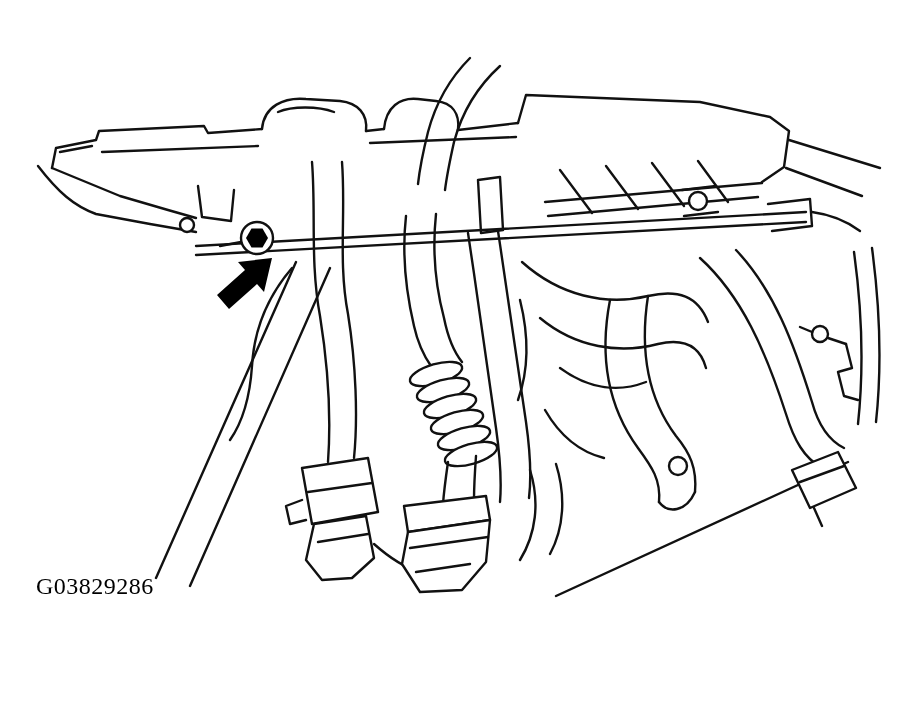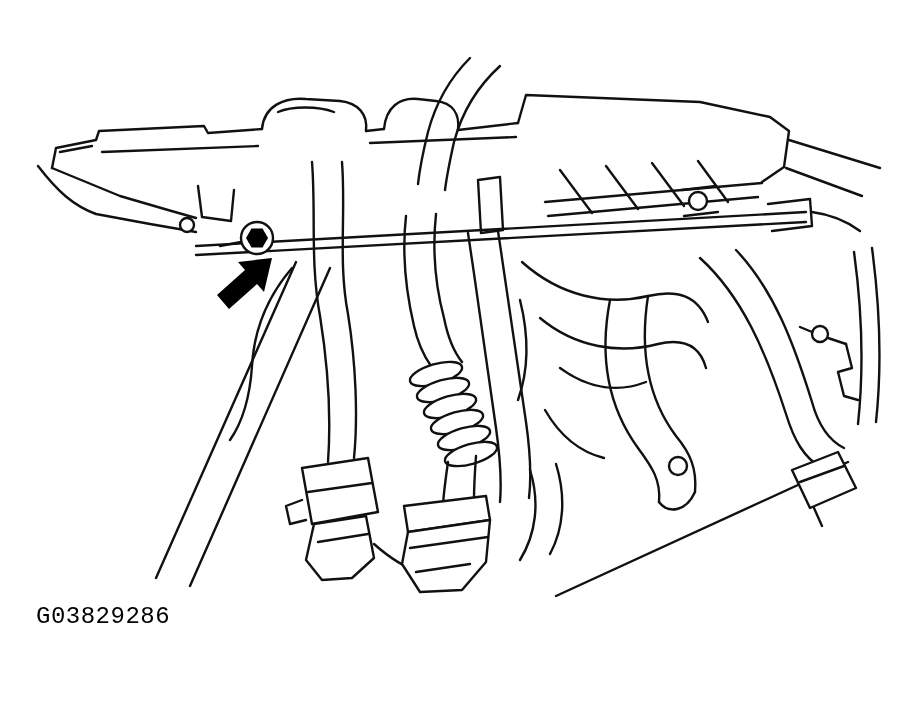--- a/index.html
+++ b/index.html
@@ -33,22 +33,22 @@
     stroke-width: 2.4;
     stroke-linejoin: round;
   }
   .solid {
     fill: #000000;
     stroke: none;
   }
   .caption {
     position: absolute;
     left: 36px;
-    top: 603px;
-    font-family: Liberation Mono, monospace;
+    top: 573px;
+    font-family: Liberation Serif, serif;
     font-size: 24px;
     color: #000000;
     letter-spacing: 0.5px;
     user-select: none;
   }
 </style>
 </head>
 <body>
 
 <div class="stage">

